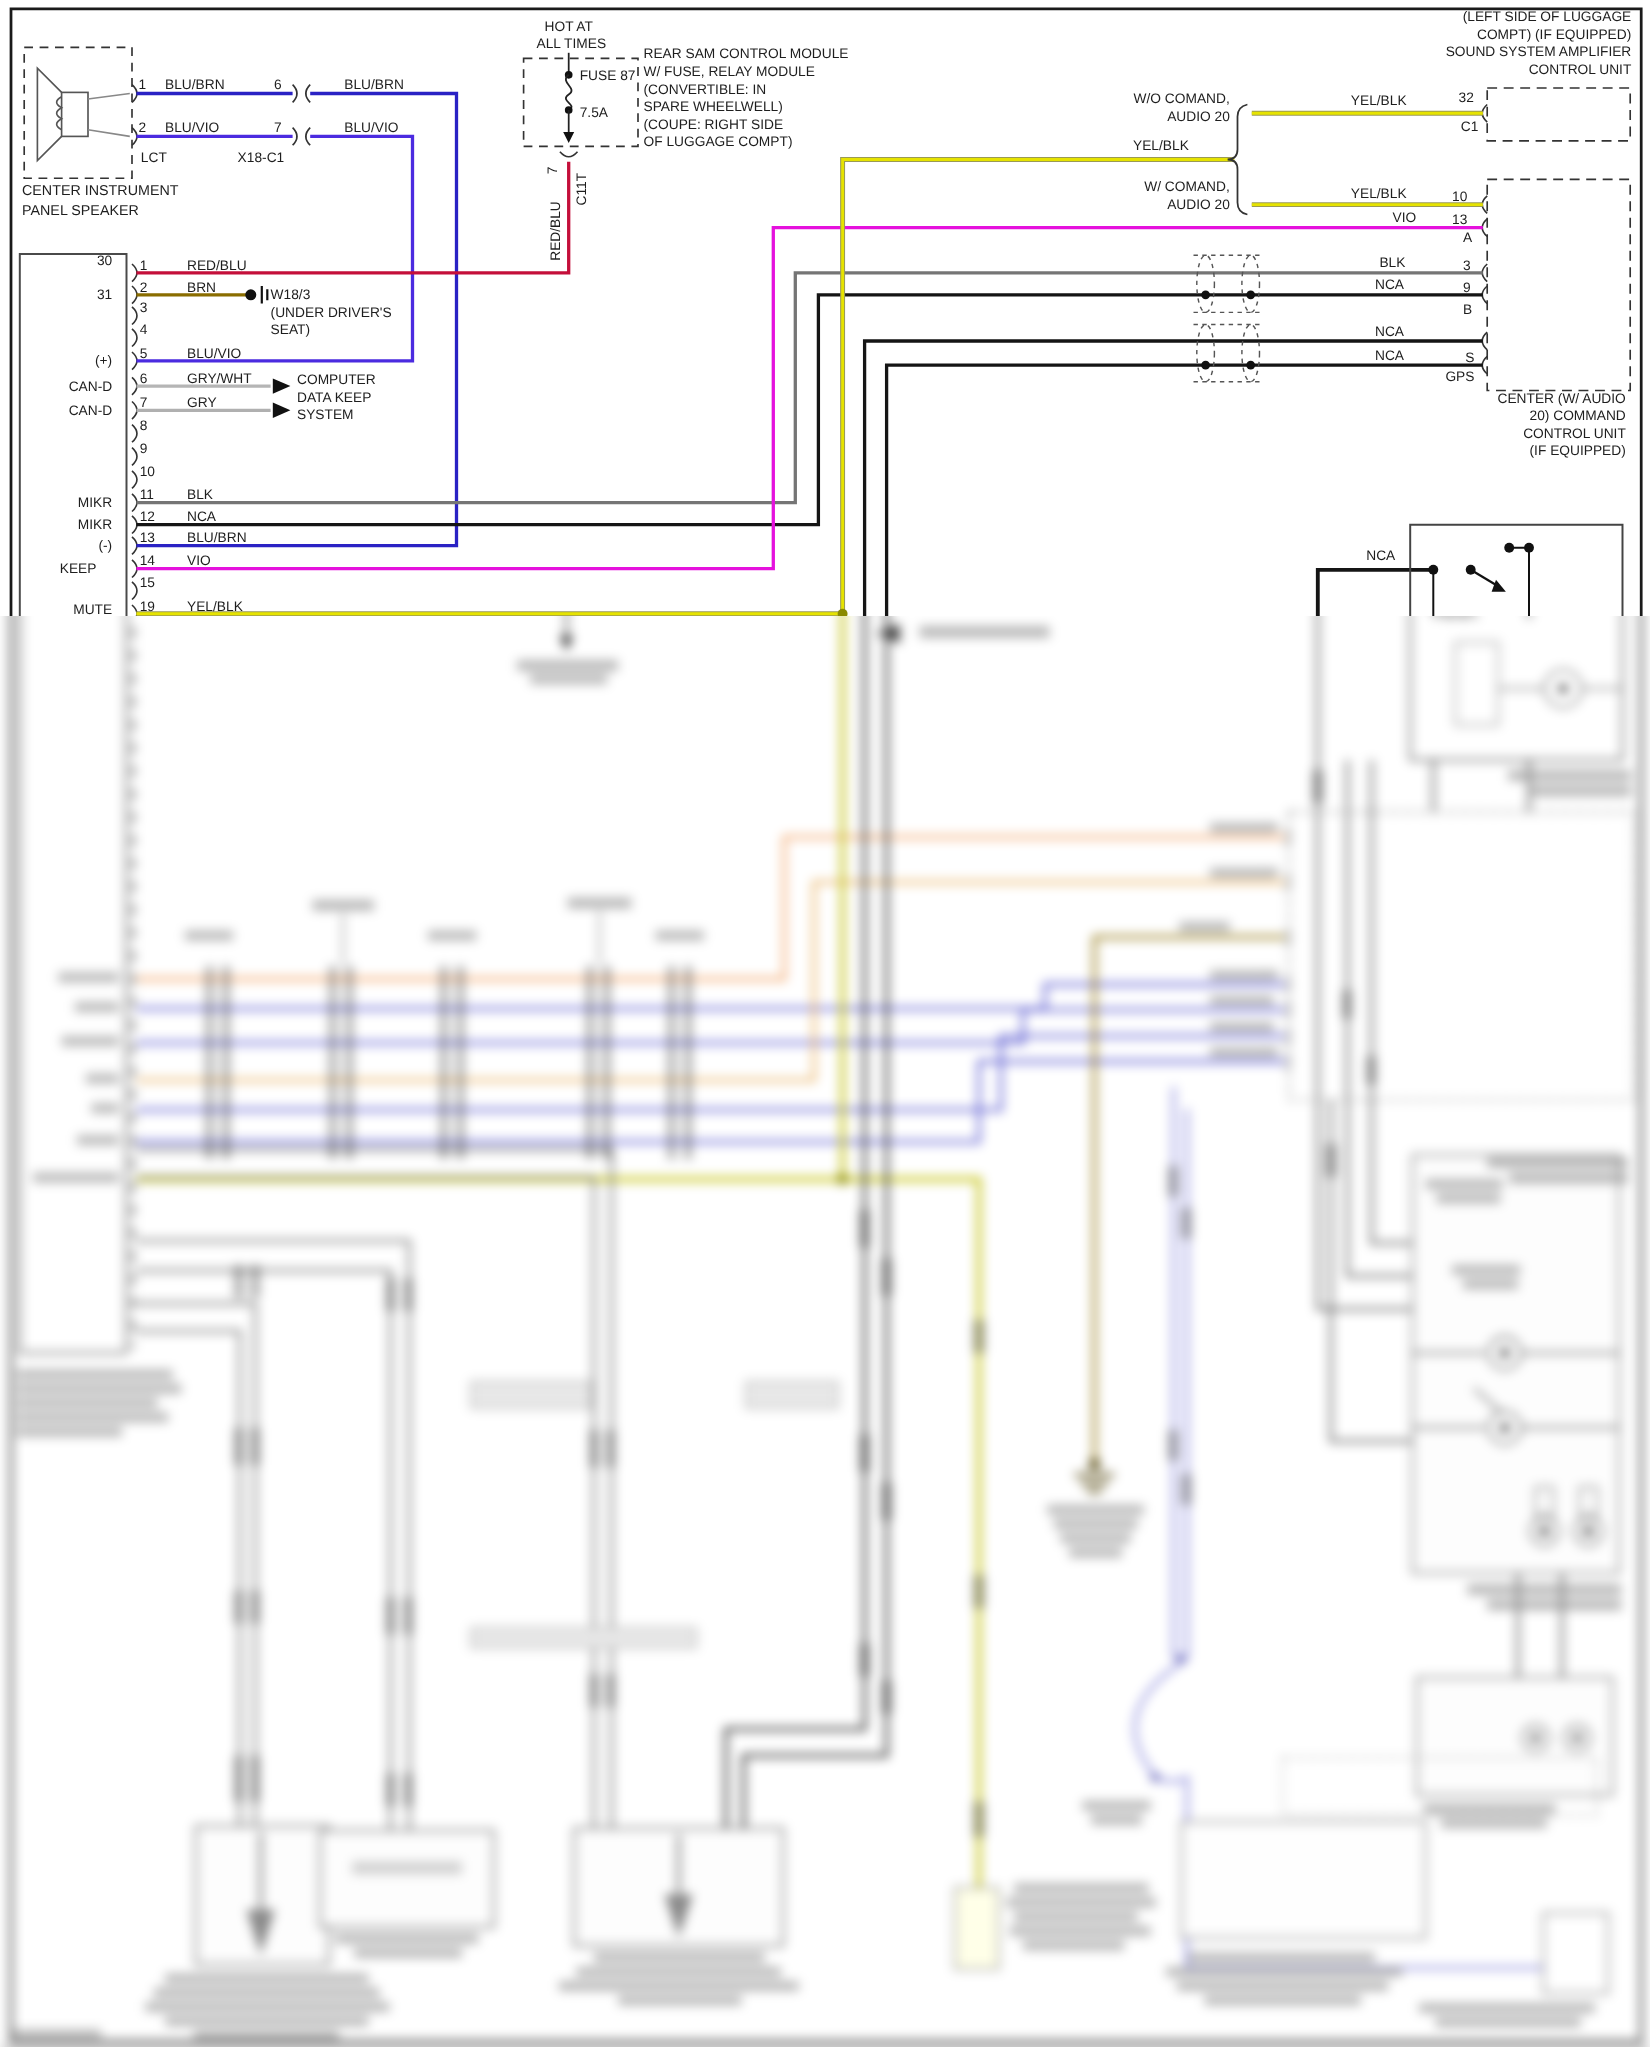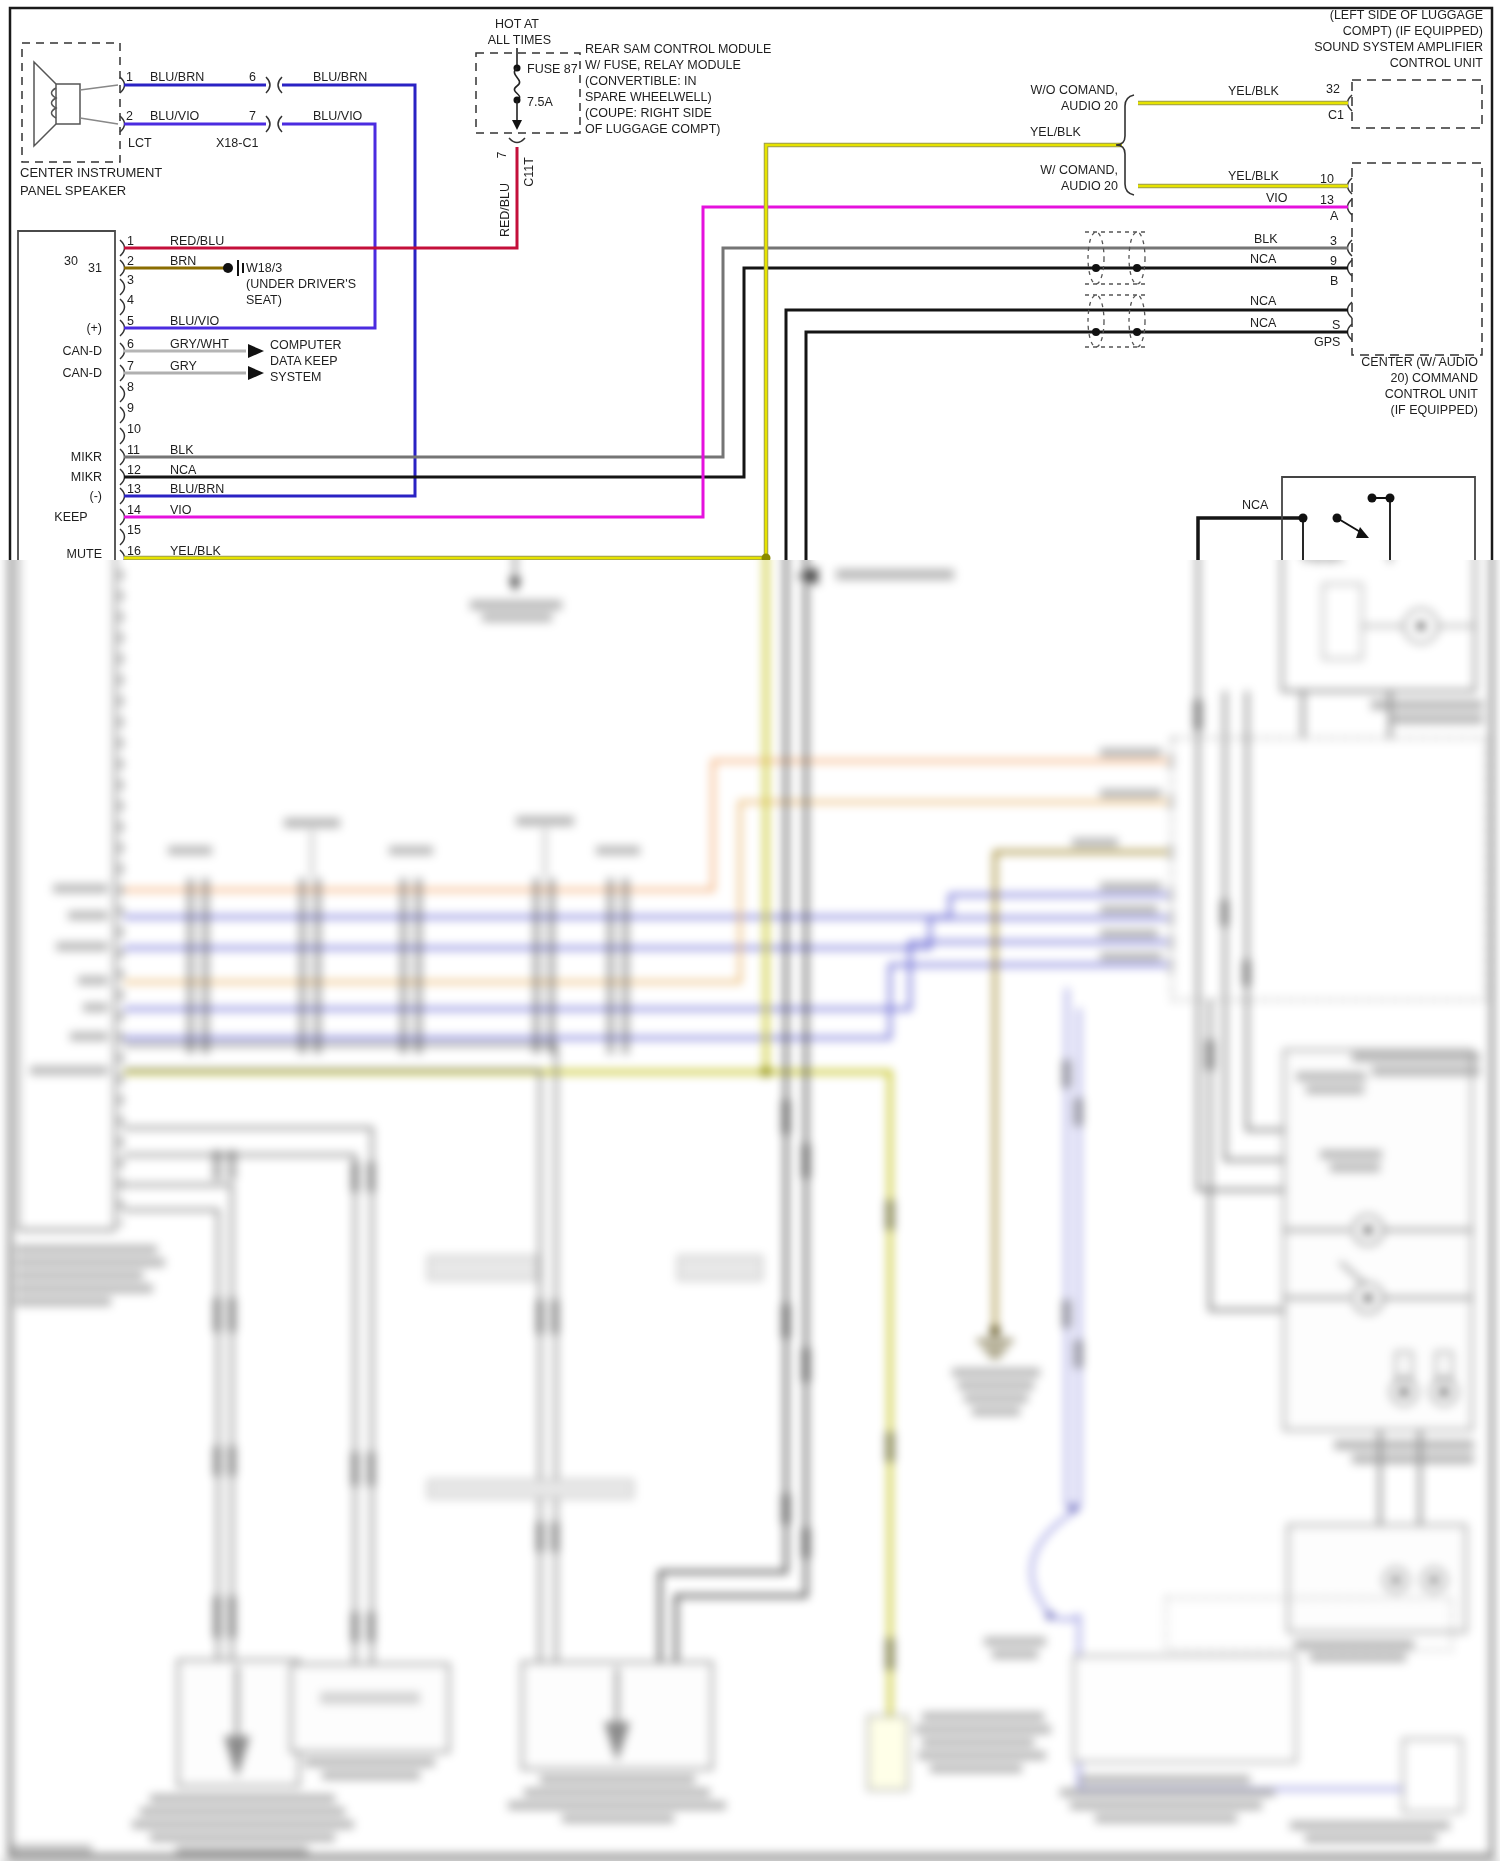--- a/index.html
+++ b/index.html
@@ -171,21 +171,21 @@
   <div class="lbl" style="left:1330px;top:274px;">B</div>
   <div class="lbl" style="left:1332px;top:318px;">S</div>
   <div class="lbl" style="left:1314px;top:335px;">GPS</div>
   <div class="lbl r" style="right:22px;top:355px;">CENTER (W/ AUDIO</div>
   <div class="lbl r" style="right:22px;top:371px;">20) COMMAND</div>
   <div class="lbl r" style="right:22px;top:387px;">CONTROL UNIT</div>
   <div class="lbl r" style="right:22px;top:403px;">(IF EQUIPPED)</div>
 
   <div class="lbl" style="left:127px;top:234px;">1</div>
   <div class="lbl" style="left:170px;top:234px;">RED/BLU</div>
-  <div class="lbl" style="left:40px;top:254px;width:62px;text-align:center;">30</div>
+  <div class="lbl" style="left:40px;top:230px;width:62px;text-align:right;">30</div>
   <div class="lbl" style="left:127px;top:254px;">2</div>
   <div class="lbl" style="left:170px;top:254px;">BRN</div>
   <div class="lbl" style="left:40px;top:261px;width:62px;text-align:right;">31</div>
   <div class="lbl" style="left:127px;top:273px;">3</div>
   <div class="lbl" style="left:127px;top:293px;">4</div>
   <div class="lbl" style="left:127px;top:314px;">5</div>
   <div class="lbl" style="left:170px;top:314px;">BLU/VIO</div>
   <div class="lbl" style="left:40px;top:321px;width:62px;text-align:right;">(+)</div>
   <div class="lbl" style="left:127px;top:337px;">6</div>
   <div class="lbl" style="left:170px;top:337px;">GRY/WHT</div>
@@ -202,21 +202,21 @@
   <div class="lbl" style="left:127px;top:463px;">12</div>
   <div class="lbl" style="left:170px;top:463px;">NCA</div>
   <div class="lbl" style="left:40px;top:470px;width:62px;text-align:right;">MIKR</div>
   <div class="lbl" style="left:127px;top:482px;">13</div>
   <div class="lbl" style="left:170px;top:482px;">BLU/BRN</div>
   <div class="lbl" style="left:40px;top:489px;width:62px;text-align:right;">(-)</div>
   <div class="lbl" style="left:127px;top:503px;">14</div>
   <div class="lbl" style="left:170px;top:503px;">VIO</div>
   <div class="lbl" style="left:40px;top:510px;width:62px;text-align:center;">KEEP</div>
   <div class="lbl" style="left:127px;top:523px;">15</div>
-  <div class="lbl" style="left:127px;top:544px;">16</div>
+  <div class="lbl" style="left:127px;top:544px;">19</div>
   <div class="lbl" style="left:170px;top:544px;">YEL/BLK</div>
   <div class="lbl" style="left:40px;top:547px;width:62px;text-align:right;">MUTE</div>
 
   <div class="lbl" style="left:246px;top:261px;">W18/3</div>
   <div class="lbl" style="left:246px;top:277px;">(UNDER DRIVER'S</div>
   <div class="lbl" style="left:246px;top:293px;">SEAT)</div>
   <div class="lbl" style="left:270px;top:338px;">COMPUTER</div>
   <div class="lbl" style="left:270px;top:354px;">DATA KEEP</div>
   <div class="lbl" style="left:270px;top:370px;">SYSTEM</div>
   <div class="lbl" style="left:1242px;top:498px;">NCA</div>

